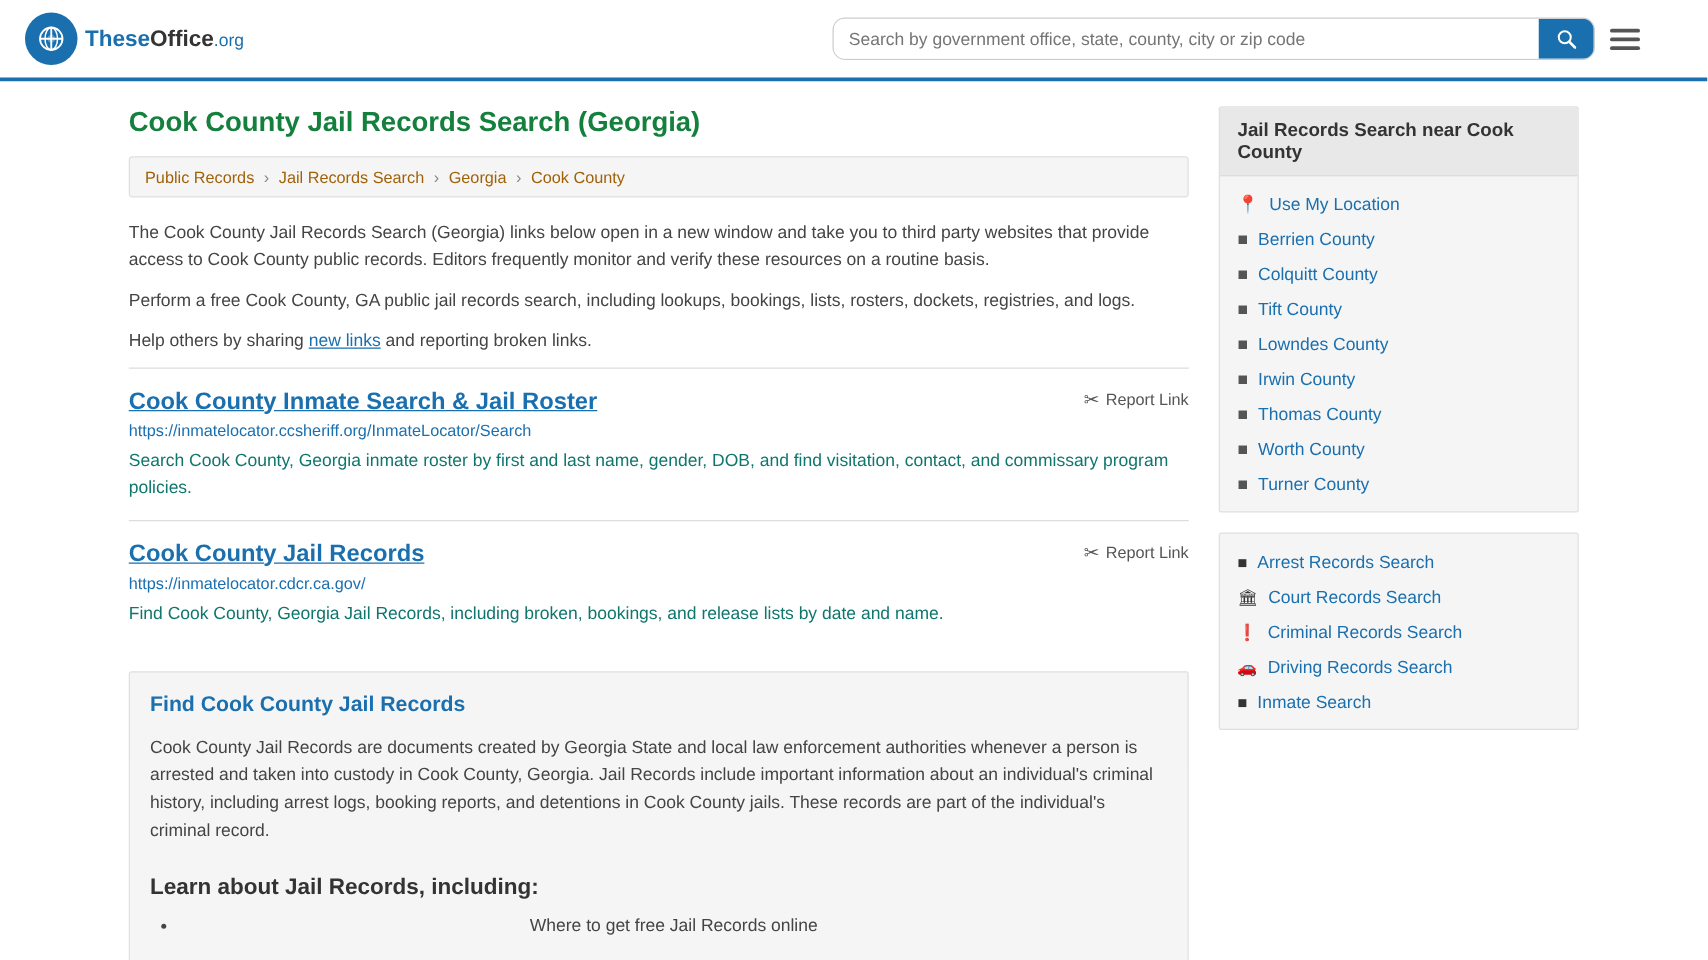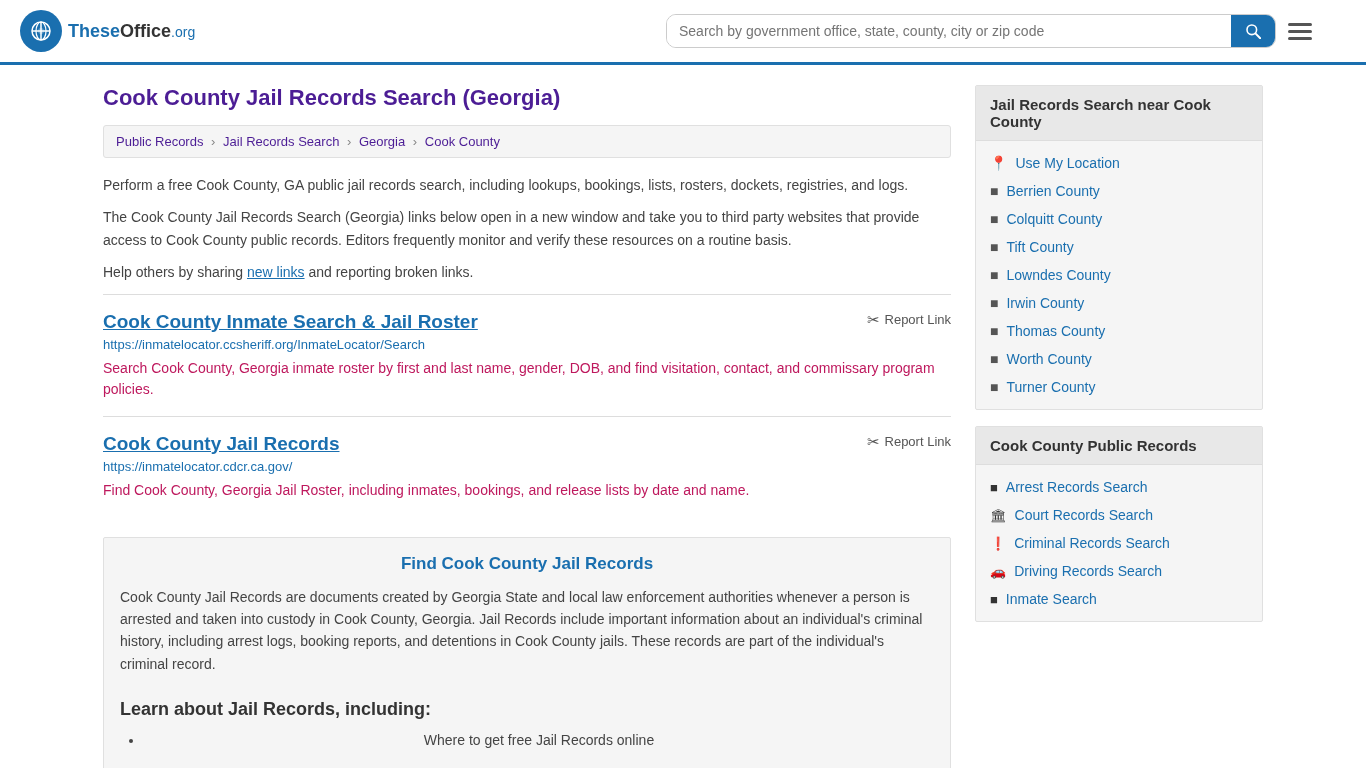--- a/index.html
+++ b/index.html
@@ -75,33 +75,33 @@
     .content-wrapper {
       max-width: 1200px;
       margin: 0 auto;
       padding: 20px 20px;
       display: flex;
       gap: 24px;
     }
     .main-content { flex: 1; }
     .sidebar { width: 288px; flex-shrink: 0; }
 
-    h1 { font-size: 22px; color: #4c1d95; margin-bottom: 14px; font-weight: bold; }
+    h1 { font-size: 22px; color: #15803d; margin-bottom: 14px; font-weight: bold; }
 
     
     .breadcrumb {
       background: #f5f5f5;
       border: 1px solid #e0e0e0;
       padding: 8px 12px;
       border-radius: 3px;
       font-size: 13px;
       color: #555;
       margin-bottom: 16px;
     }
-    .breadcrumb a { color: #4c1d95; text-decoration: none; }
+    .breadcrumb a { color: #a16207; text-decoration: none; }
     .breadcrumb span { color: #888; margin: 0 4px; }
 
     
     .description { font-size: 14px; color: #444; line-height: 1.6; margin-bottom: 10px; }
     .description a { color: #1a6faf; text-decoration: underline; }
 
     
     .record-card {
       border-top: 1px solid #ddd;
       padding: 16px 0;
@@ -118,31 +118,31 @@
       color: #1a6faf;
       text-decoration: underline;
       cursor: pointer;
     }
     .report-link-btn {
       display: flex; align-items: center; gap: 5px;
       font-size: 13px; color: #555; cursor: pointer; white-space: nowrap;
       background: none; border: none; padding: 0;
     }
     .record-url { color: #1a6faf; font-size: 13px; margin-bottom: 6px; }
-    .record-desc { font-size: 14px; color: #be185d; line-height: 1.5; }
+    .record-desc { font-size: 14px; color: #0f766e; line-height: 1.5; }
 
     
     .find-section {
       background: #f5f5f5;
       border: 1px solid #e0e0e0;
       padding: 16px;
       margin-top: 20px;
       border-radius: 2px;
     }
-    .find-section h2 { font-size: 17px; color: #1a6faf; margin-bottom: 12px; text-align: center; }
+    .find-section h2 { font-size: 17px; color: #1a6faf; margin-bottom: 12px; }
     .find-section p { font-size: 14px; color: #444; line-height: 1.6; margin-bottom: 24px; }
     .find-section h3 { font-size: 18px; font-weight: bold; color: #333; margin-bottom: 8px; }
     .find-section ul { padding-left: 24px; text-align: center; }
     .find-section ul li { font-size: 14px; color: #444; line-height: 1.8; }
 
     
     .sidebar-section {
       background: #f5f5f5;
       border: 1px solid #e0e0e0;
       margin-bottom: 16px;
@@ -223,22 +223,22 @@
     <div class="breadcrumb">
       <a href="#">Public Records</a>
       <span>›</span>
       <a href="#">Jail Records Search</a>
       <span>›</span>
       <a href="#">Georgia</a>
       <span>›</span>
       <a href="#">Cook County</a>
     </div>
 
+    <p class="description">The Cook County Jail Records Search (Georgia) links below open in a new window and take you to third party websites that provide access to Cook County public records. Editors frequently monitor and verify these resources on a routine basis.</p>
     <p class="description">Perform a free Cook County, GA public jail records search, including lookups, bookings, lists, rosters, dockets, registries, and logs.</p>
-    <p class="description">The Cook County Jail Records Search (Georgia) links below open in a new window and take you to third party websites that provide access to Cook County public records. Editors frequently monitor and verify these resources on a routine basis.</p>
     <p class="description">
       <span>Help others by sharing </span><a href="#">new links</a><span> and reporting broken links.</span>
     </p>
 
     <div class="record-card">
       <div class="record-card-header">
         <span class="record-title">Cook County Inmate Search &amp; Jail Roster</span>
         <button class="report-link-btn">
           <span style="font-size:15px;">✂</span>
           <span>Report Link</span>
@@ -250,21 +250,21 @@
 
     <div class="record-card">
       <div class="record-card-header">
         <span class="record-title">Cook County Jail Records</span>
         <button class="report-link-btn">
           <span style="font-size:15px;">✂</span>
           <span>Report Link</span>
         </button>
       </div>
       <div class="record-url">https://inmatelocator.cdcr.ca.gov/</div>
-      <div class="record-desc">Find Cook County, Georgia Jail Roster, including inmates, bookings, and release lists by date and name.</div>
+      <div class="record-desc">Find Cook County, Georgia Jail Records, including broken, bookings, and release lists by date and name.</div>
     </div>
 
     <div class="find-section">
       <h2>Find Cook County Jail Records</h2>
       <p>Cook County Jail Records are documents created by Georgia State and local law enforcement authorities whenever a person is arrested and taken into custody in Cook County, Georgia. Jail Records include important information about an individual's criminal history, including arrest logs, booking reports, and detentions in Cook County jails. These records are part of the individual's criminal record.</p>
       <h3>Learn about Jail Records, including:</h3>
       <ul>
         <li>Where to get free Jail Records online</li>
       </ul>
     </div>
@@ -309,21 +309,20 @@
           <span>Worth County</span>
         </a>
         <a class="sidebar-item" href="#">
           <span class="sidebar-item-icon" style="color:#555;">■</span>
           <span>Turner County</span>
         </a>
       </div>
     </div>
 
     <div class="sidebar-section">
-      <div class="sidebar-section-title">Cook County Public Records</div>
       <div class="sidebar-section-list">
 
         <a class="sidebar-item" href="#">
           <span class="sidebar-item-icon icon-arrest">■</span>
           <span>Arrest Records Search</span>
         </a>
         <a class="sidebar-item" href="#">
           <span class="sidebar-item-icon icon-court">🏛</span>
           <span>Court Records Search</span>
         </a>

